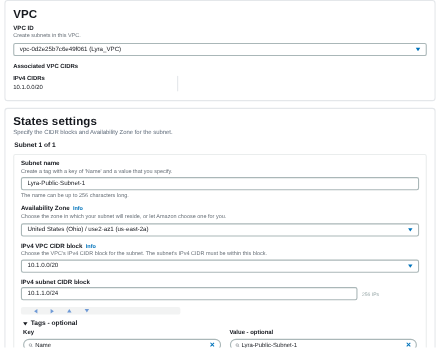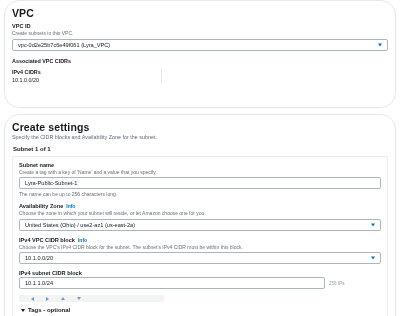--- a/index.html
+++ b/index.html
@@ -10,23 +10,23 @@
     font-family: "Liberation Sans", sans-serif;
     color: #16191f;
     overflow: hidden;
   }
   .page { width: 400px; height: 316px; position: relative; background:#fff; }
 
   
   .panel {
     background: #ffffff;
     border: 1px solid #e4e7ea;
-    border-radius: 15px;
+    border-radius: 3px;
     margin: 0 4px 6px 4px;
-    padding: 6px 7px 24px 7px;
+    padding: 6px 7px 8px 7px;
   }
 
   h2.section-title {
     font-size: 10.5px;
     font-weight: bold;
     margin: 0 0 4px 0;
     letter-spacing: .1px;
     color:#16191f;
   }
   .section-sub {
@@ -216,21 +216,21 @@
 
     <div class="cidr-wrap">
       <div class="cidr-col">
         <div class="cidr-head">IPv4 CIDRs</div>
         <div class="cidr-val">10.1.0.0/20</div>
       </div>
     </div>
   </div>
 
   <div class="panel">
-    <h2 class="section-title">Create settings</h2>
+    <h2 class="section-title">States settings</h2>
     <div class="section-sub">Specify the CIDR blocks and Availability Zone for the subnet.</div>
 
     <div class="subnet-head">Subnet 1 of 1</div>
 
     <div class="subnet-card">
 
       <div class="group">
         <div class="label">
           <span>Subnet name</span>
         </div>

